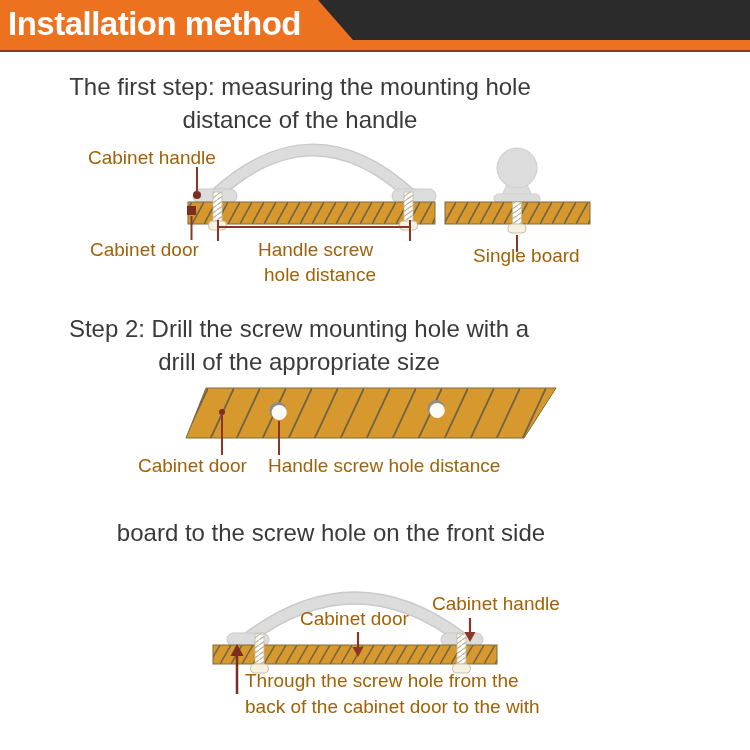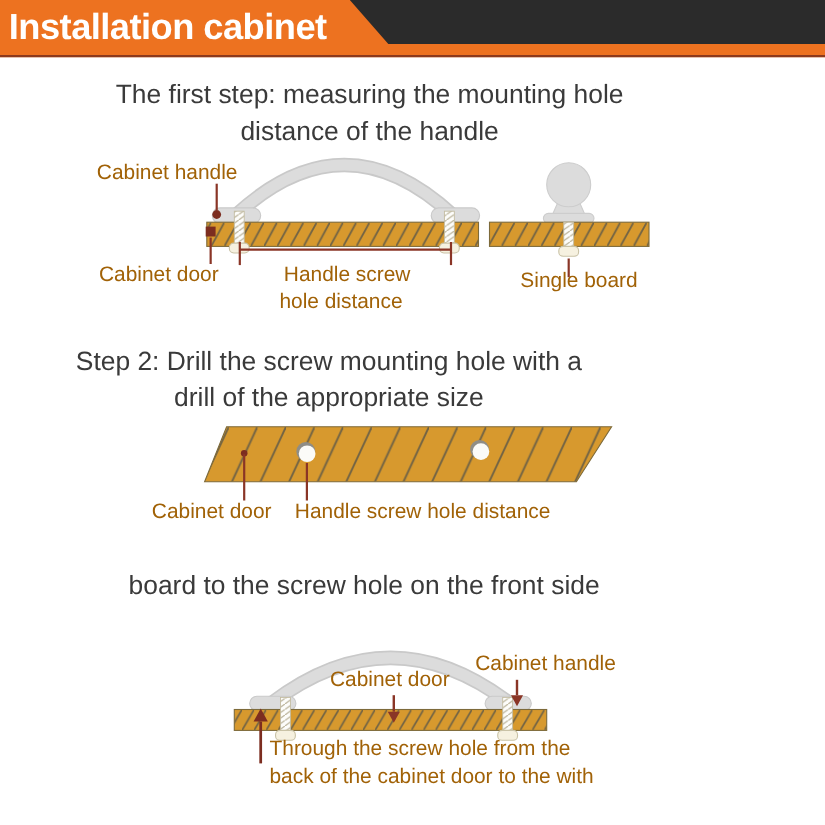--- a/index.html
+++ b/index.html
@@ -11,36 +11,36 @@
   .header{left:0;top:0;width:750px;height:52px;background:#ED7220;
           border-bottom:2px solid #8c3a1d;box-sizing:border-box;}
   .header-dark{left:318px;top:0;width:432px;height:40px;background:#2b2b2b;
                clip-path:polygon(0 0,100% 0,100% 100%,35px 100%);}
   .header-title{left:8px;top:5px;font-size:33px;font-weight:bold;color:#ffffff;
                 letter-spacing:-0.5px;white-space:nowrap;}
 
   
   .heading{color:#3a3a3a;font-size:24px;line-height:33px;text-align:center;
            font-weight:normal;}
-  .h1{left:0;top:70px;width:600px;padding-left:36px;}
+  .h1{left:0;top:70px;width:600px;}
   .h2{left:0;top:312px;width:598px;}
   .h3{left:0;top:516px;width:662px;}
 
   
   .lbl{color:#a16207;font-size:19px;line-height:1;white-space:nowrap;}
   .lbl2{line-height:26px;}
 
   svg{position:absolute;left:0;display:block;}
 </style>
 </head>
 <body>
 
 <div class="abs header"></div>
 <div class="abs header-dark"></div>
-<div class="abs header-title">Installation cabinet</div>
+<div class="abs header-title">Installation method</div>
 
 <div class="abs heading h1">
   <div>The first step: measuring the mounting hole</div>
   <div>distance of the handle</div>
 </div>
 
 <svg style="top:140px" width="750" height="160" viewBox="0 0 750 160">
   <defs>
     <pattern id="hatch1" x="0" y="62" width="12" height="22" patternUnits="userSpaceOnUse">
       <rect width="12" height="22" fill="#D7992E"></rect>
@@ -101,21 +101,21 @@
     <line x1="218" y1="80" x2="218" y2="101"></line>
     <line x1="410" y1="80" x2="410" y2="101"></line>
     <line x1="218" y1="87" x2="410" y2="87"></line>
   </g>
   <line x1="517" y1="95" x2="517" y2="112" stroke="#8A3526" stroke-width="2"></line>
 </svg>
 
 <div class="abs lbl" style="left:88px;top:148px">Cabinet handle</div>
 <div class="abs lbl" style="left:90px;top:240px">Cabinet door</div>
 <div class="abs lbl" style="left:258px;top:240px">Handle screw</div>
-<div class="abs lbl" style="left:254px;top:265px">hole distance</div>
+<div class="abs lbl" style="left:264px;top:265px">hole distance</div>
 <div class="abs lbl" style="left:473px;top:246px">Single board</div>
 
 <div class="abs heading h2">
   <div>Step 2: Drill the screw mounting hole with a</div>
   <div>drill of the appropriate size</div>
 </div>
 
 <svg style="top:385px" width="750" height="115" viewBox="0 0 750 115">
 
   <polygon points="206,3 556,3 524,53 186,53" fill="url(#hatch2)" stroke="#7d6a3a" stroke-width="1"></polygon>

